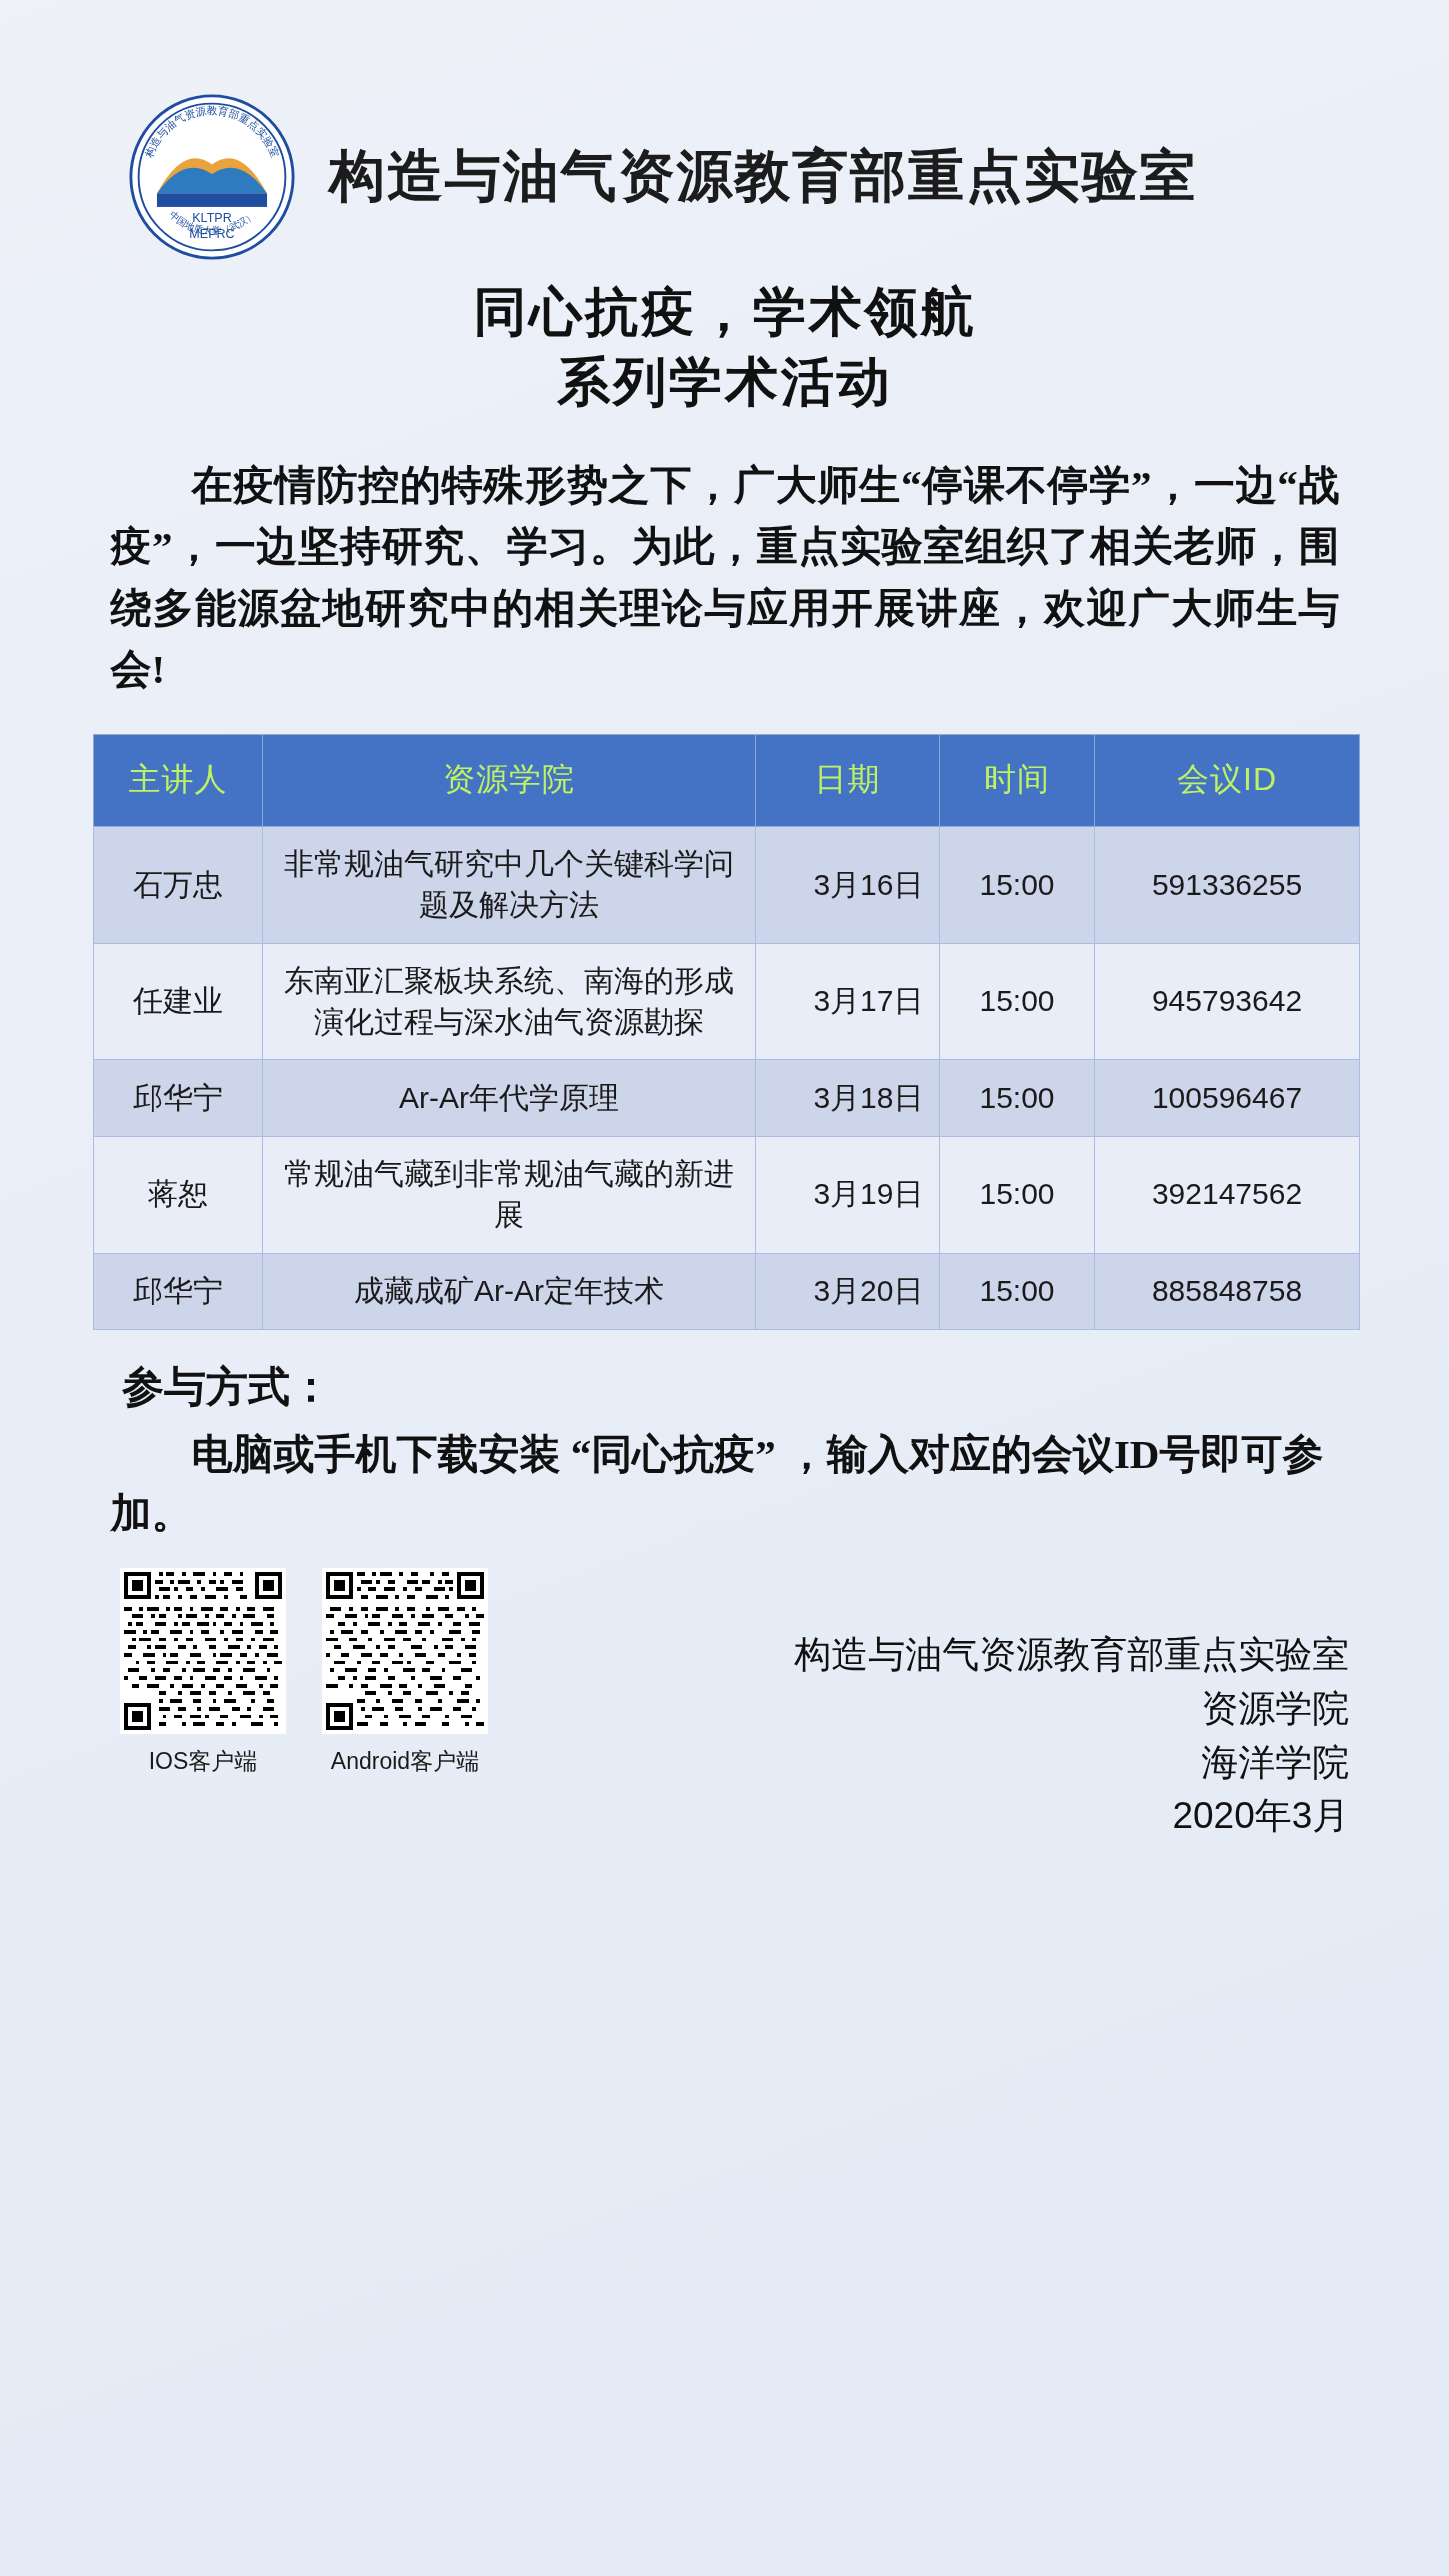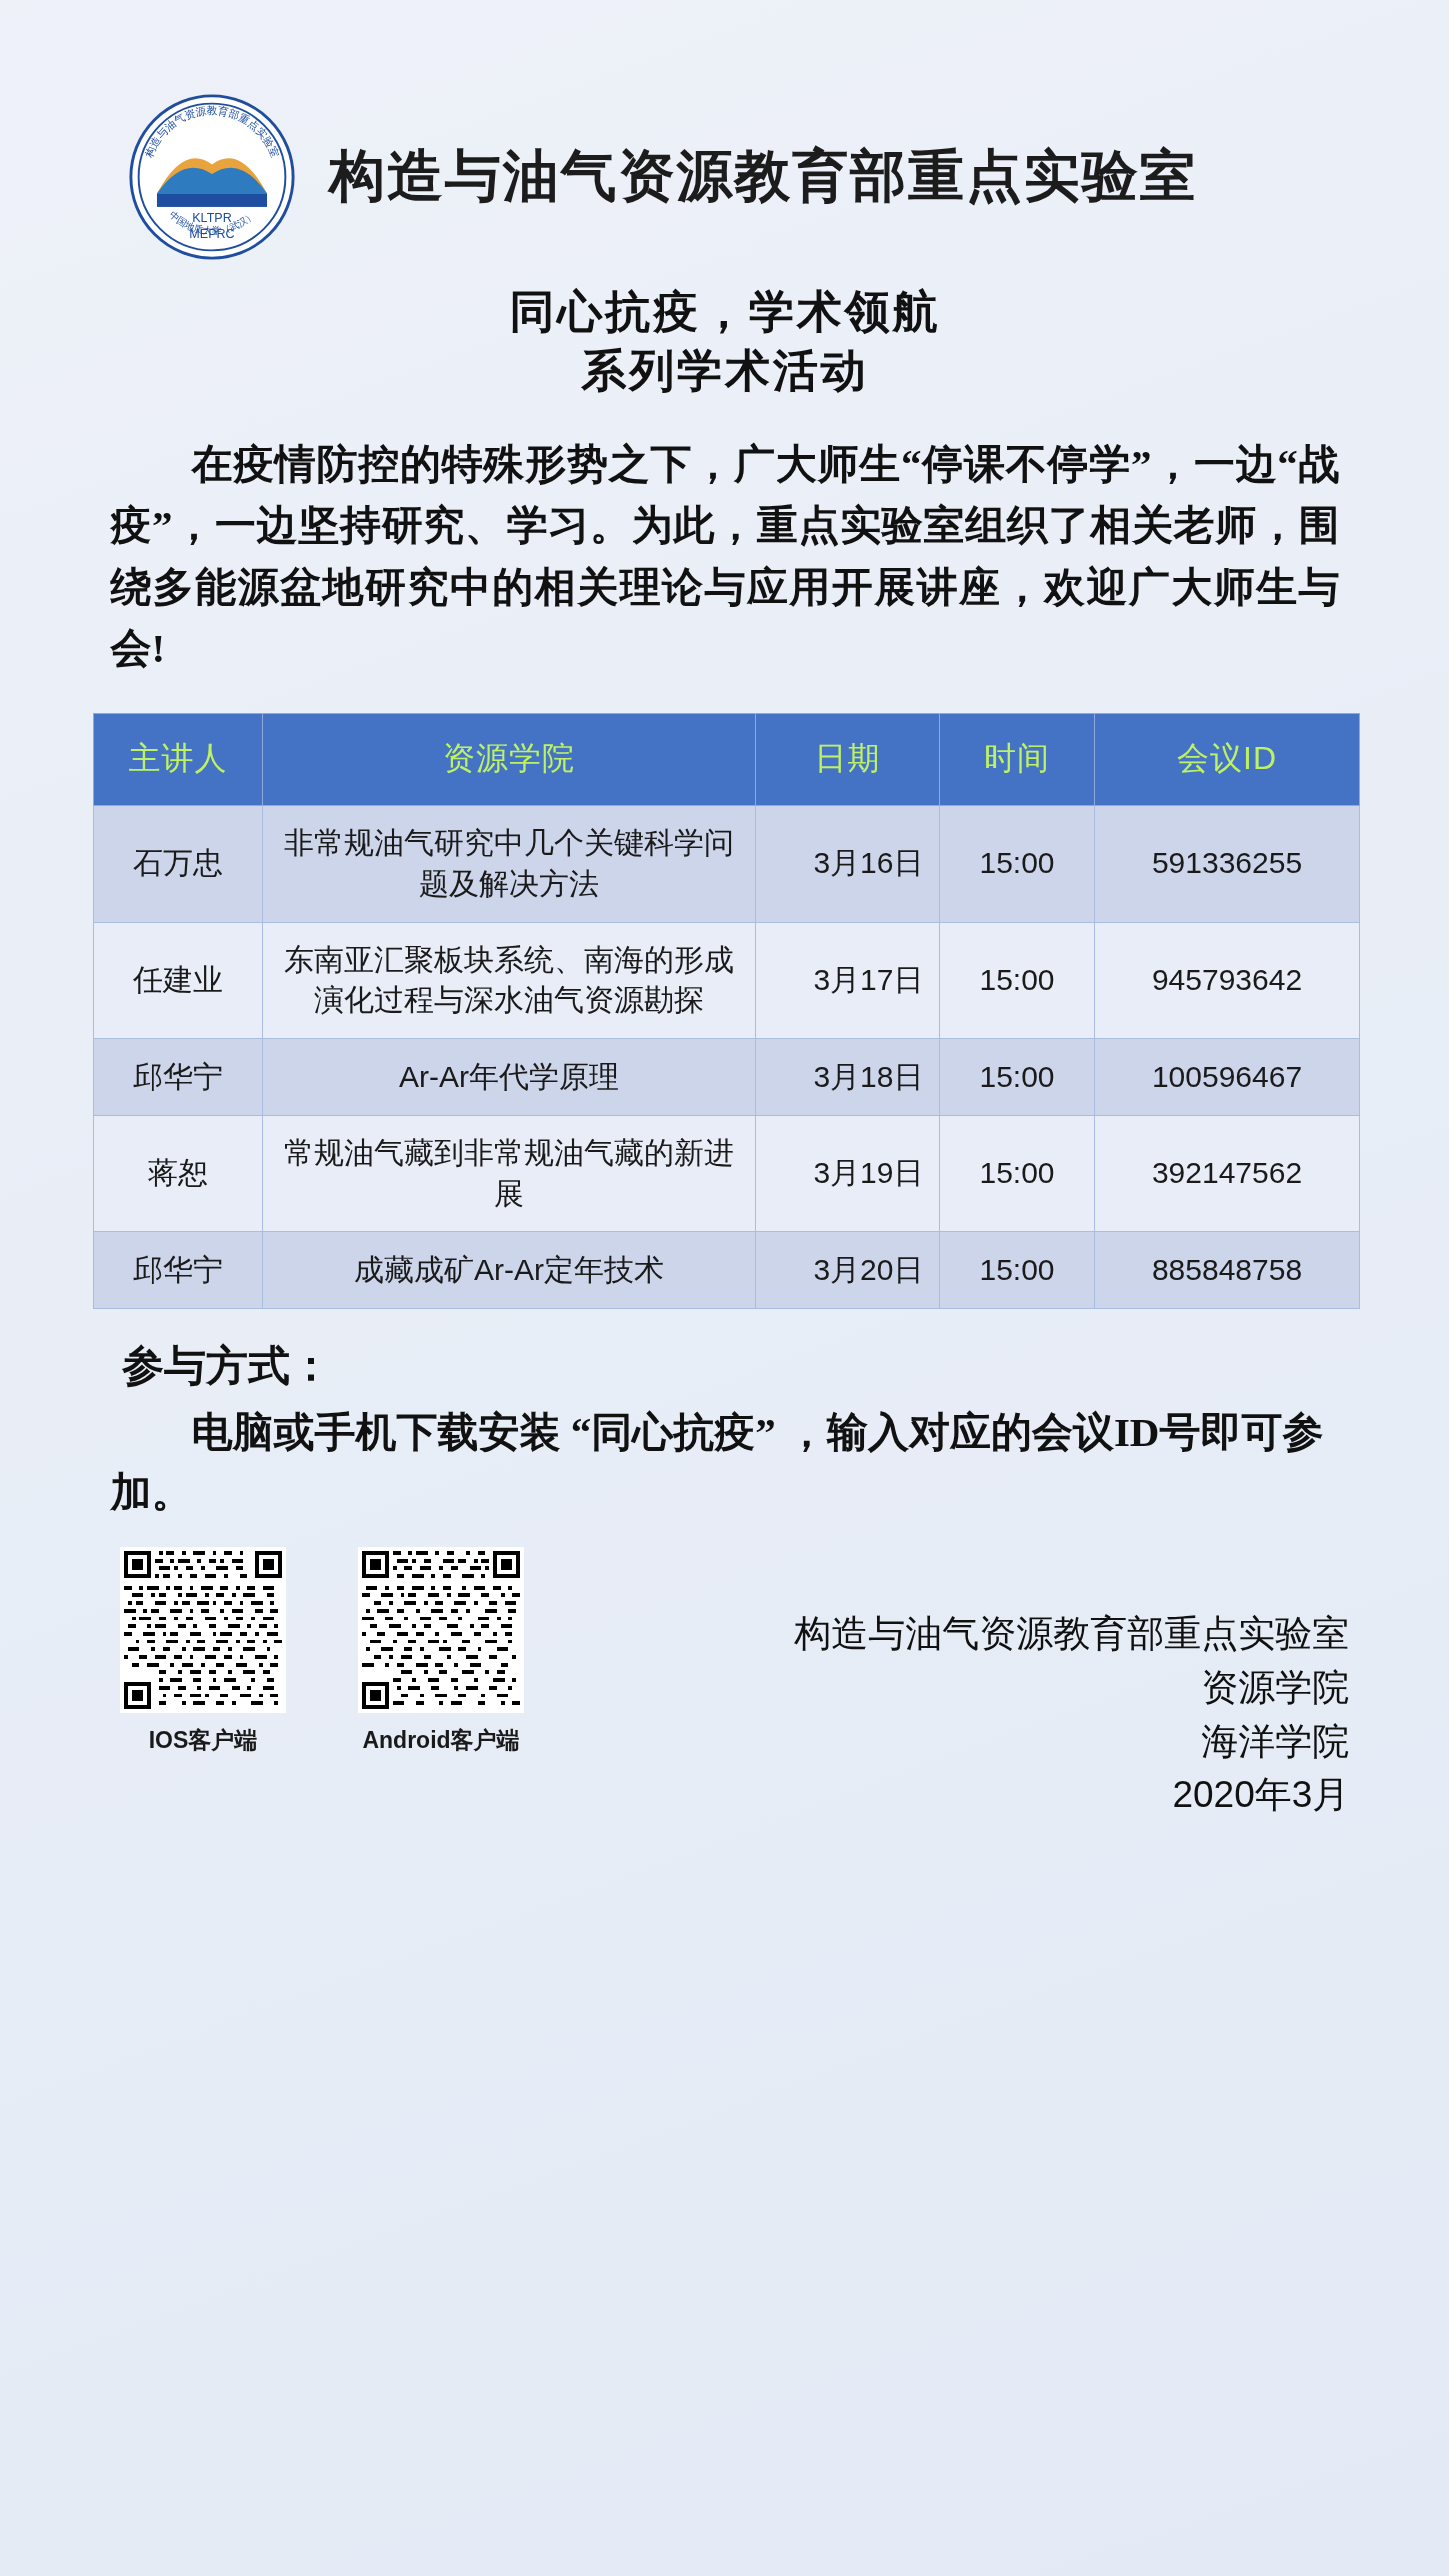--- a/index.html
+++ b/index.html
@@ -50,25 +50,25 @@
     color: #1c1c1c;
     letter-spacing: 1.9px;
     white-space: nowrap;
     font-family: "Liberation Serif", "DejaVu Serif", serif;
   }
 
   
   .slogan {
     margin-top: 21px;
     text-align: center;
-    font-size: 45px;
+    font-size: 53px;
     font-weight: bold;
     line-height: 1.32;
     color: #111;
-    font-family: Liberation Sans, sans-serif;
+    font-family: Liberation Mono, monospace;
     letter-spacing: 2.9px;
   }
 
   
   .intro {
     margin-top: 33px;
     font-size: 41px;
     line-height: 1.5;
     color: #111;
     font-weight: bold;
@@ -139,23 +139,22 @@
 
   
   .footer {
     margin-top: 25px;
     display: flex;
     align-items: flex-start;
     justify-content: space-between;
   }
   .qr-group {
     display: flex;
-    gap: 72px;
+    gap: 36px;
     padding-left: 27px;
-    font-weight: bold;
   }
   .qr-item { text-align: center; }
   .qr-box {
     width: 166px;
     height: 166px;
     background: #ffffff;
     padding: 3.9px;
     box-sizing: border-box;
   }
   .qr-box svg { display: block; width: 158px; height: 158px; }

